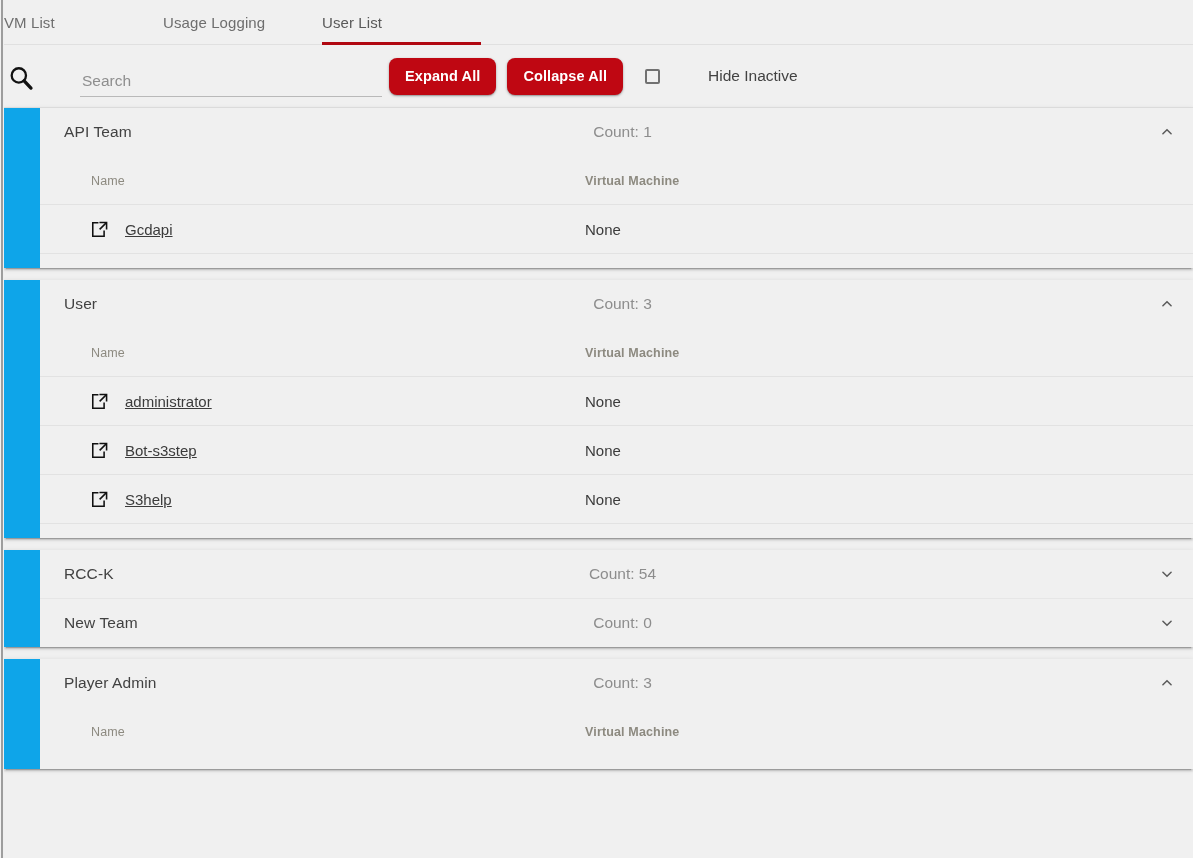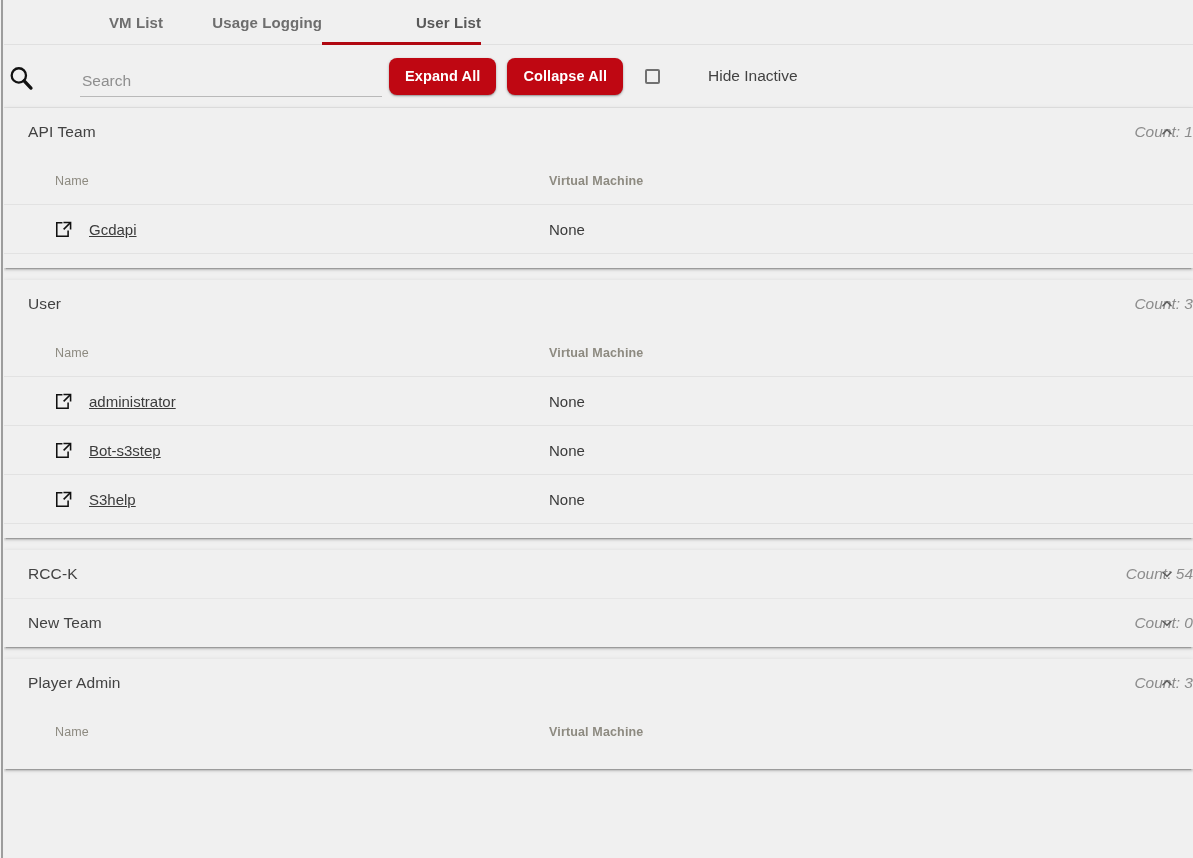--- a/index.html
+++ b/index.html
@@ -33,28 +33,27 @@
     height: 45px;
     background: #f0f0f0;
     border-bottom: 1px solid #e0e0e0;
     display: flex;
     align-items: stretch;
     padding-left: 4px;
   }
   .tab {
     display: flex;
     align-items: center;
-    justify-content: flex-end;
+    justify-content: flex-start;
     font-size: 15px;
     color: #6e6e6e;
     letter-spacing: .1px;
     cursor: pointer;
     position: relative;
     user-select: none;
-    font-weight: bold;
   }
   .tab.t-vm   { width: 159px; }
   .tab.t-user { width: 159px; }
   .tab.t-usage{ width: 159px; }
   .tab.active { color: #595959; }
   .tab.active::after {
     content: "";
     position: absolute;
     left: 0; right: 0; bottom: -1px;
     height: 3px;
@@ -142,20 +141,21 @@
     padding-left: 4px;
   }
   .group {
     background: #0ea5e9;
     box-shadow: 0 2px 2px 0 rgba(0,0,0,.14),
                 0 1px 5px 0 rgba(0,0,0,.12),
                 0 3px 1px -2px rgba(0,0,0,.20);
     margin-bottom: 12px;
     position: relative;
     z-index: 2;
+    padding-left: 36px;
   }
   .group.flush { margin-bottom: 0; }
 
   .panel { position: relative; background: #f0f0f0; }
   .panel + .panel { border-top: 1px solid #e6e6e6; }
 
   .panel-head {
     height: 48px;
     display: flex;
     align-items: center;
@@ -164,25 +164,24 @@
     padding: 0 24px;
   }
   .panel-title {
     font-size: 15.5px;
     color: #424242;
     letter-spacing: .1px;
   }
   .panel-count {
     position: absolute;
     left: 12px; right: 0;
-    text-align: right;
+    text-align: center;
     font-size: 15.5px;
     color: #8d8d8d;
     pointer-events: none;
-    font-style: italic;
   }
   .chev {
     position: absolute;
     right: 19px;
     top: 50%;
     width: 14px; height: 14px;
     margin-top: -7px;
     display: block;
   }
 

